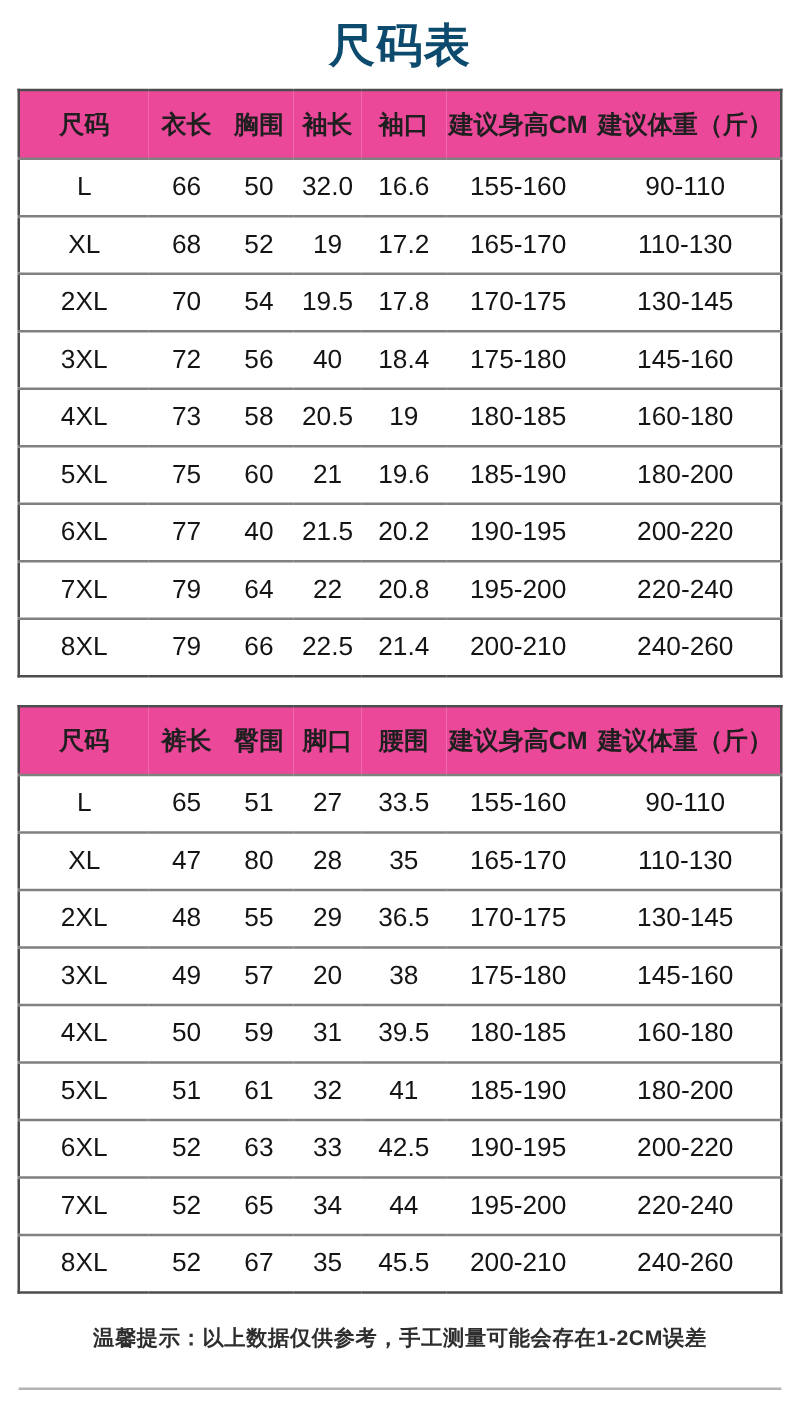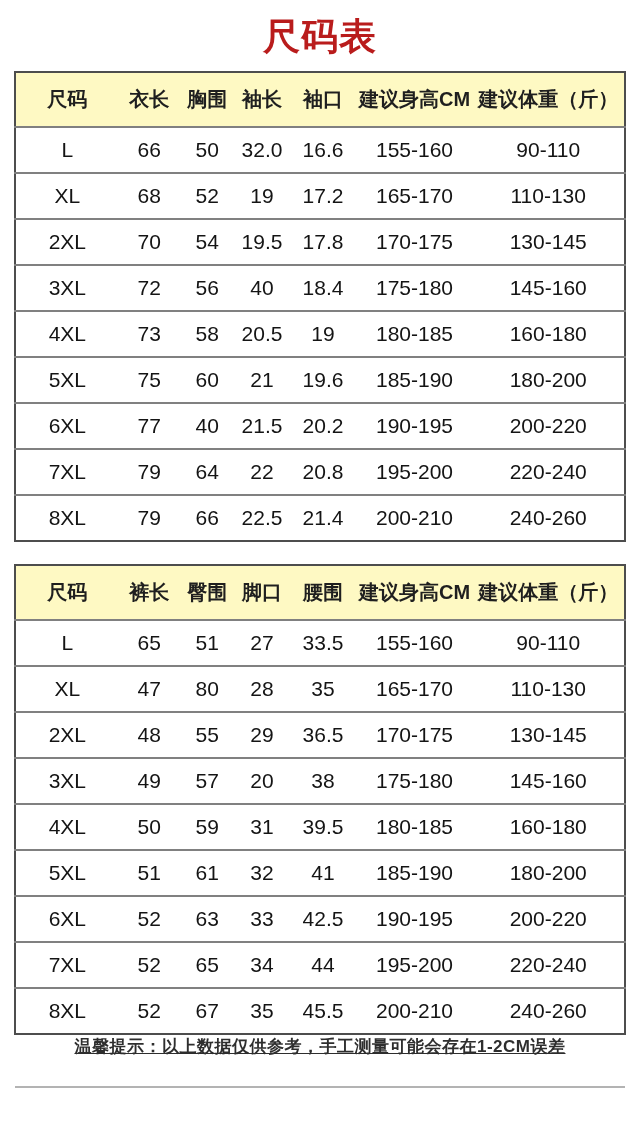--- a/index.html
+++ b/index.html
@@ -9,35 +9,35 @@
     font-family: "Liberation Sans", "DejaVu Sans", sans-serif;
   }
   body { height: 1126px; overflow: hidden; }
 
   .page-title {
     padding-top: 12px;
     height: 58px;
     text-align: center;
     font-size: 37px;
     font-weight: bold;
-    color: #b91c1c;
+    color: #0c4a6e;
     letter-spacing: 1px;
   }
 
   table.size-table {
     width: 612px;
     margin: 13px auto 0 auto;
     border-collapse: collapse;
     border: 2px solid #4d4d4d;
     table-layout: fixed;
     background: #ffffff;
   }
   table.size-table + table.size-table { margin-top: 22px; }
 
-  table.size-table thead tr { height: 55px; background: #fef9c3; }
+  table.size-table thead tr { height: 55px; background: #ec4899; }
   table.size-table thead th {
     font-size: 20px;
     font-weight: bold;
     color: #1f1f1f;
     text-align: center;
     vertical-align: middle;
     white-space: nowrap;
   }
   table.size-table tbody tr {
     height: 46px;
@@ -54,26 +54,26 @@
 
   table.size-table th:nth-child(1), table.size-table td:nth-child(1) { width: 17%; }
   table.size-table th:nth-child(2), table.size-table td:nth-child(2) { width: 10%; }
   table.size-table th:nth-child(3), table.size-table td:nth-child(3) { width: 9%;  }
   table.size-table th:nth-child(4), table.size-table td:nth-child(4) { width: 9%;  }
   table.size-table th:nth-child(5), table.size-table td:nth-child(5) { width: 11%; }
   table.size-table th:nth-child(6), table.size-table td:nth-child(6) { width: 19%; }
   table.size-table th:nth-child(7), table.size-table td:nth-child(7) { width: 25%; }
 
   .footer-note {
+    margin-top: 24px;
     text-align: center;
     font-size: 17px;
     font-weight: 600;
     color: #2e2e2e;
     letter-spacing: 0.5px;
-    text-decoration: underline;
   }
 
   .bottom-divider {
     width: 610px;
     margin: 28px auto 0 auto;
     border: none;
     border-top: 2px solid #b3b3b3;
   }
 </style>
 </head>

